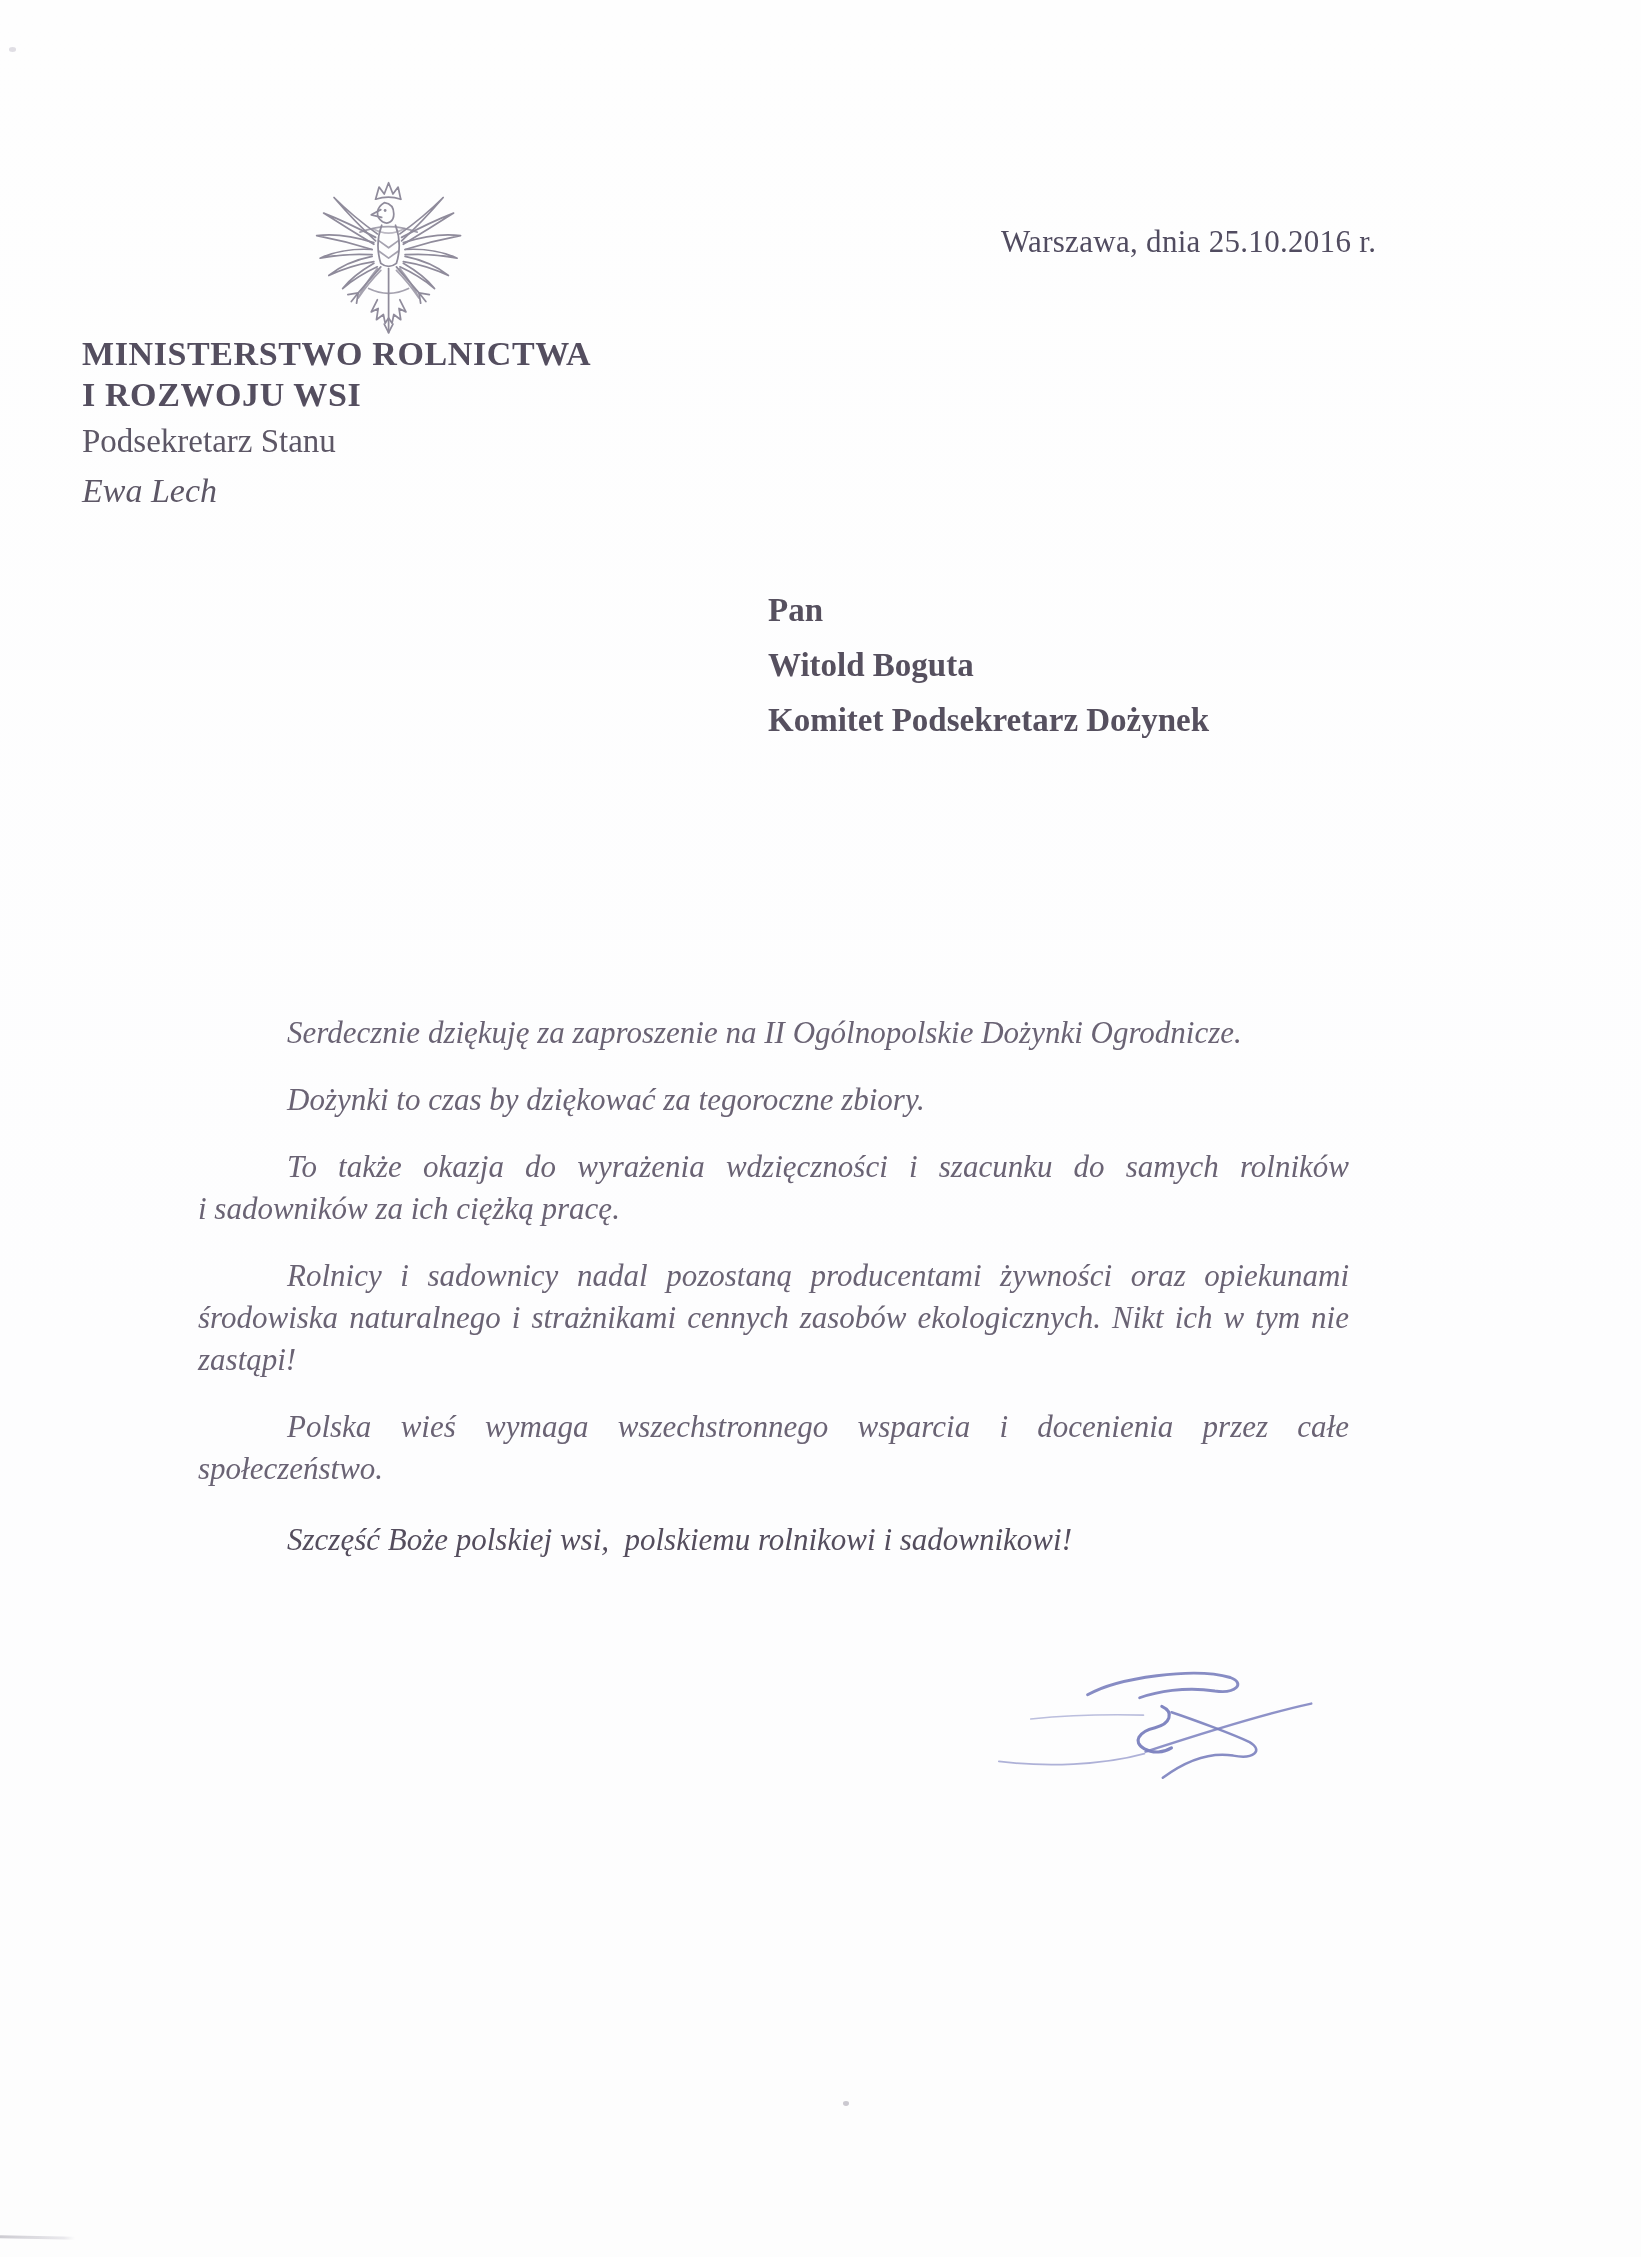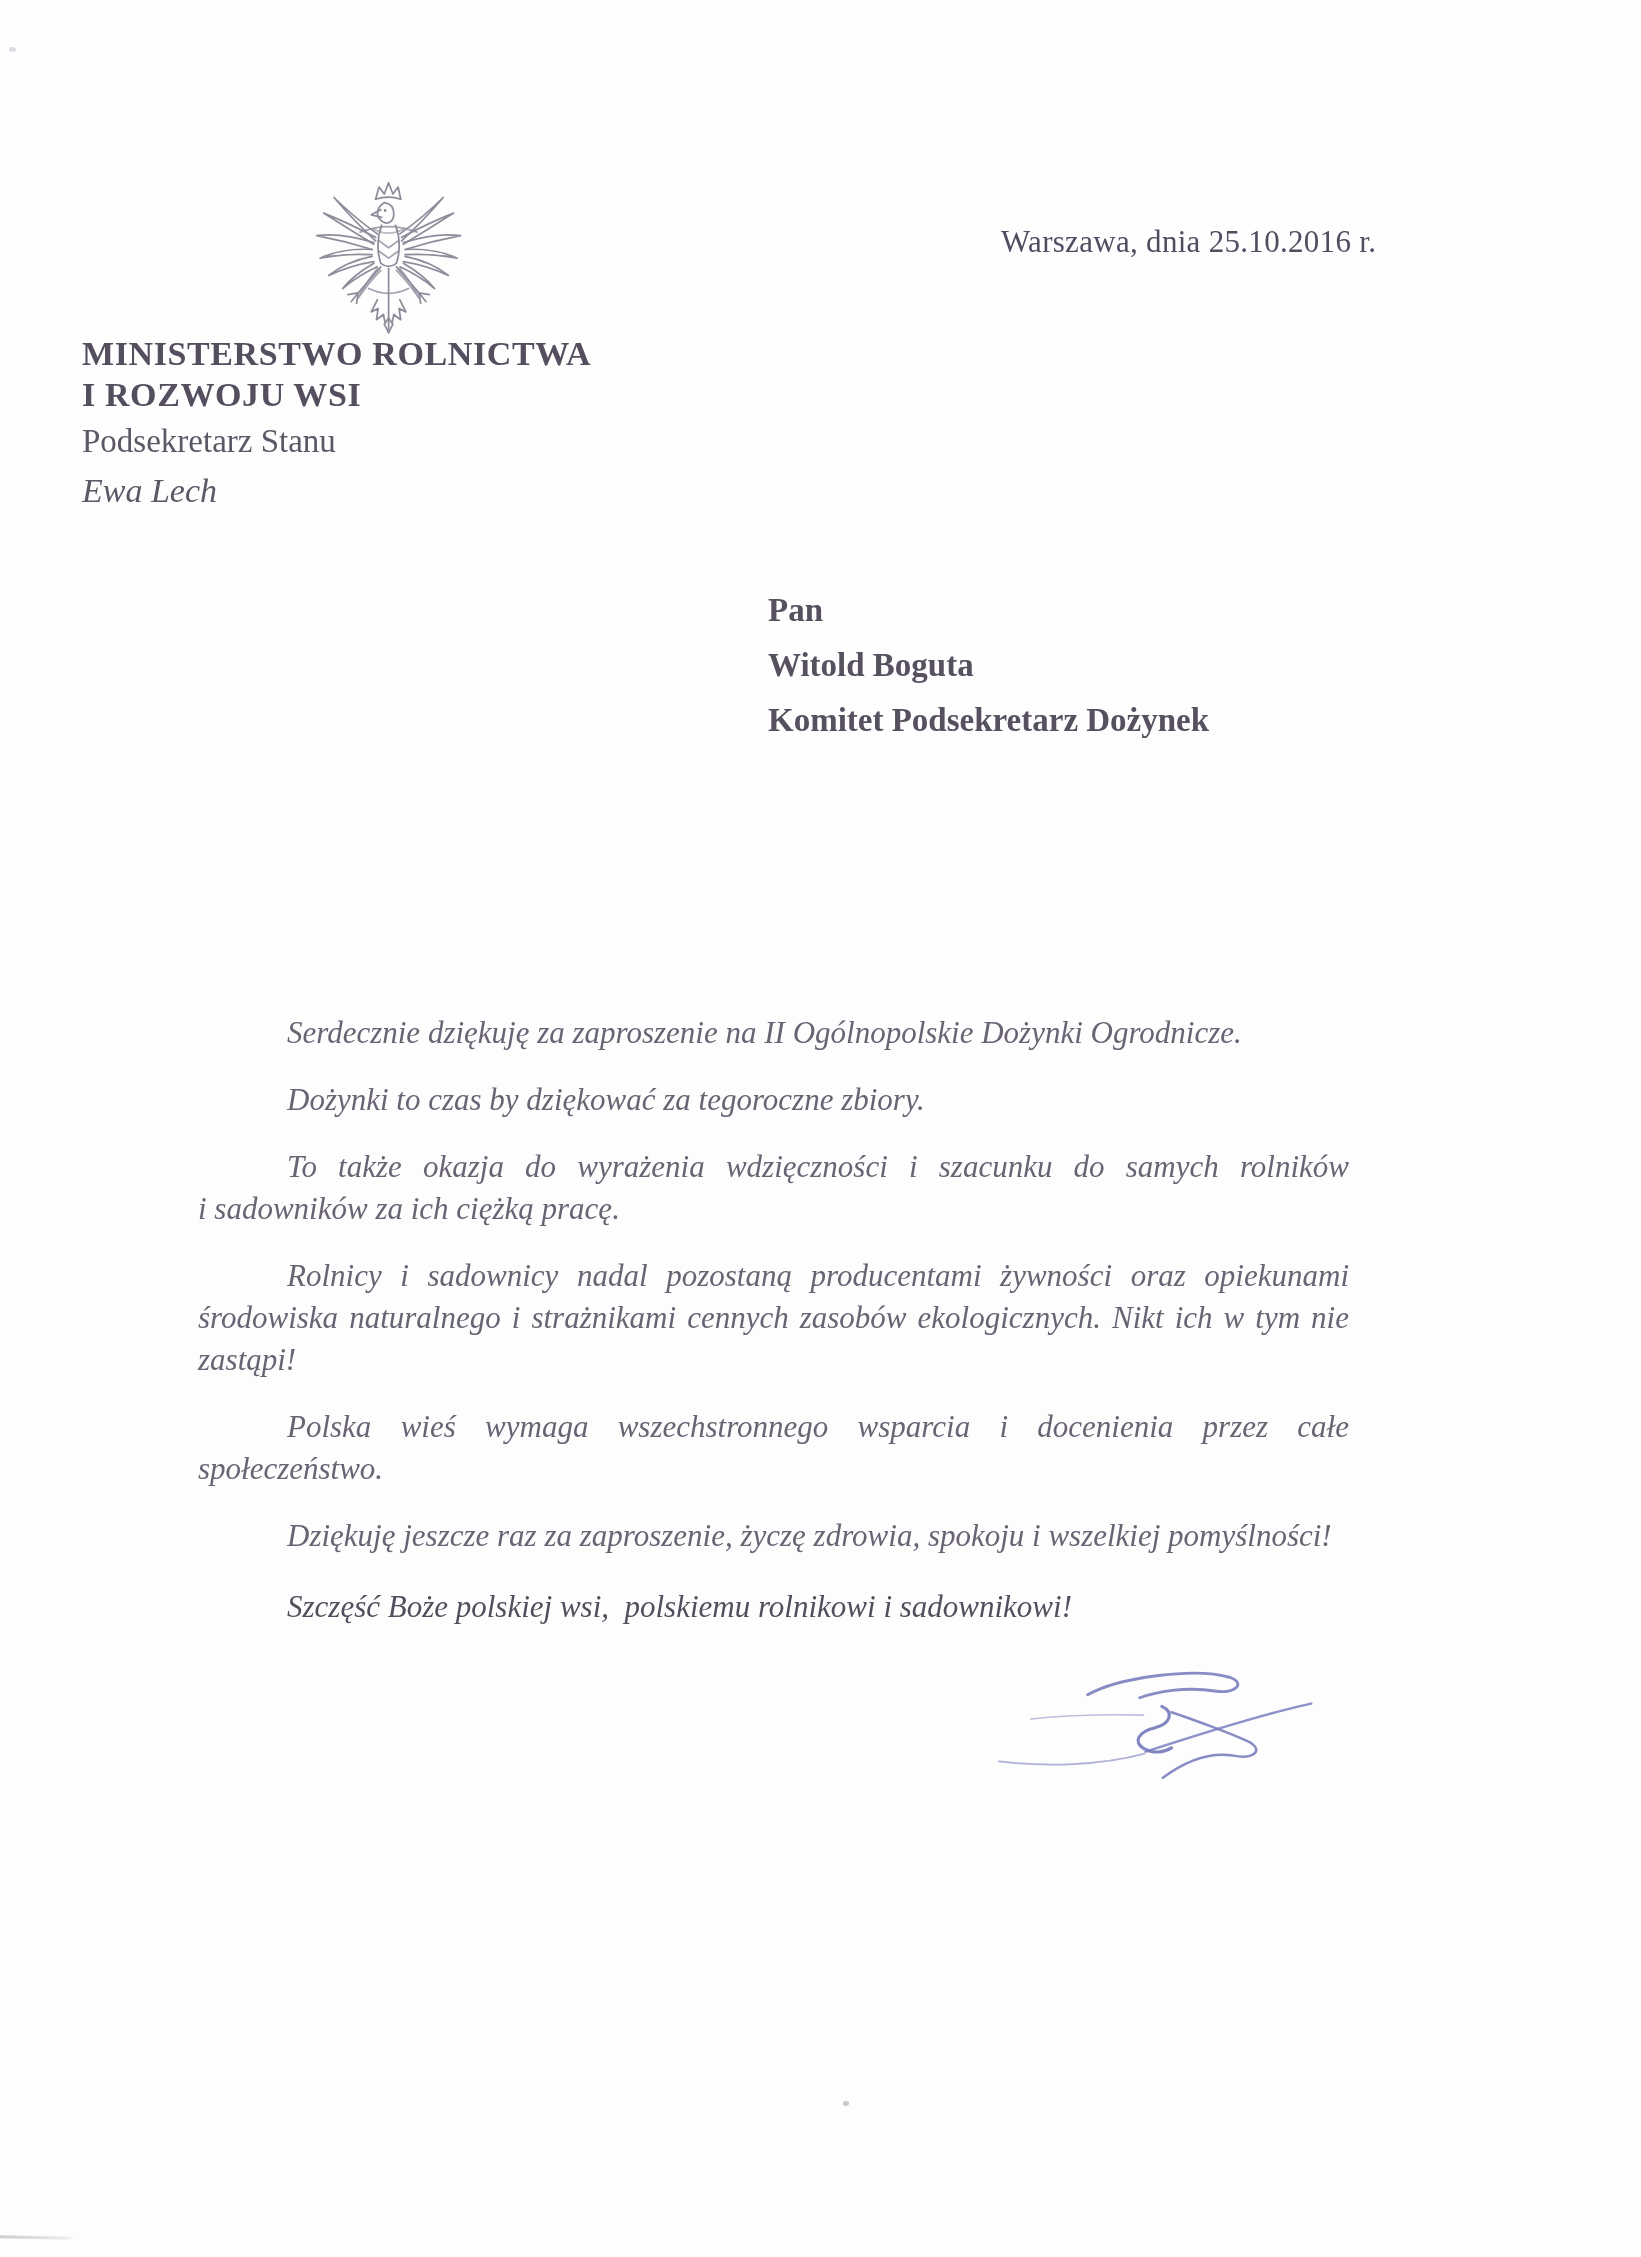--- a/index.html
+++ b/index.html
@@ -143,23 +143,20 @@
     </div>
     <div class="para">
       <span class="line indent justify">Rolnicy i sadownicy nadal pozostaną producentami żywności oraz opiekunami</span>
       <span class="line justify">środowiska naturalnego i strażnikami cennych zasobów ekologicznych. Nikt ich w tym nie</span>
       <span class="line nowrap">zastąpi!</span>
     </div>
     <div class="para">
       <span class="line indent justify">Polska wieś wymaga wszechstronnego wsparcia i docenienia przez całe</span>
       <span class="line nowrap">społeczeństwo.</span>
     </div>
-    <div class="para">
-      <span class="line indent nowrap">Dziękuję jeszcze raz za zaproszenie, życzę zdrowia, spokoju i wszelkiej pomyślności!</span>
-    </div>
     <div class="para last">
       <span class="line indent bold nowrap">Szczęść Boże polskiej wsi,  polskiemu rolnikowi i sadownikowi!</span>
     </div>
   </div>
 
   <div class="signature">
     <svg viewBox="0 0 380 140" fill="none" stroke="#7a7fbe" stroke-linecap="round">
       <path d="M104 32 C135 14 215 3 252 14 C268 20 258 31 236 28 C205 23 175 29 158 35" stroke-width="3" opacity=".9"></path>
       <path d="M45 57 C85 53 125 52 162 53" stroke-width="1.6" opacity=".5"></path>
       <path d="M181 44 C194 50 190 62 174 66 C157 70 150 81 163 88 C172 93 183 92 191 87" stroke-width="3.2" opacity=".95"></path>

